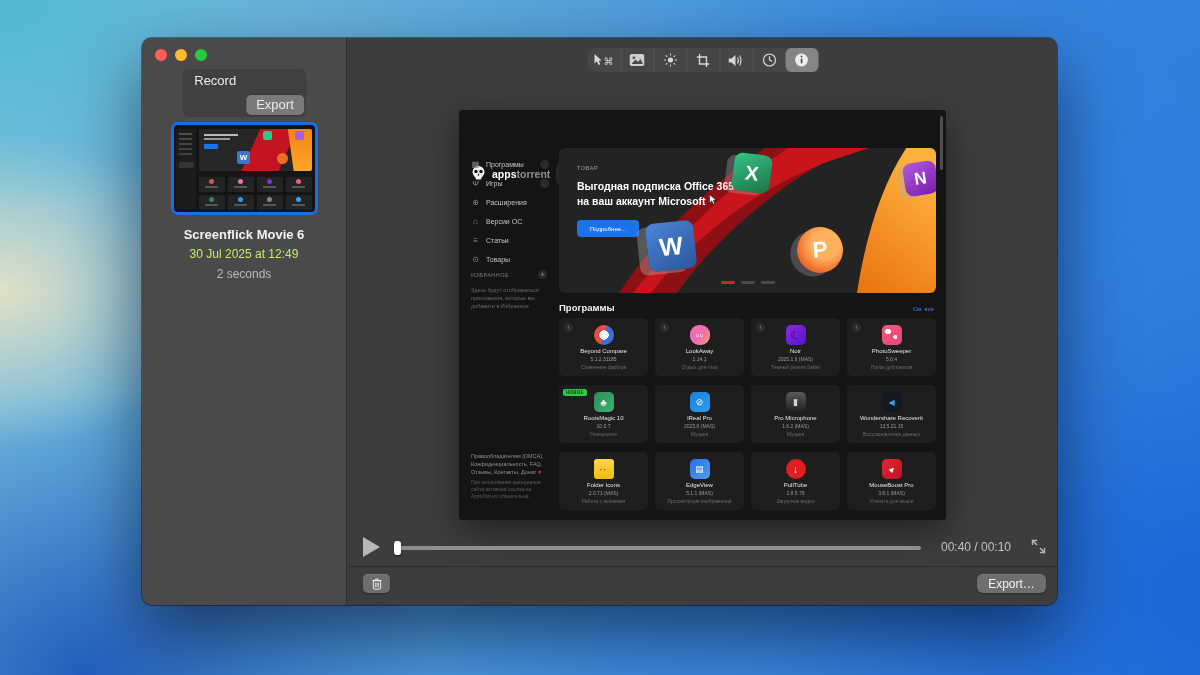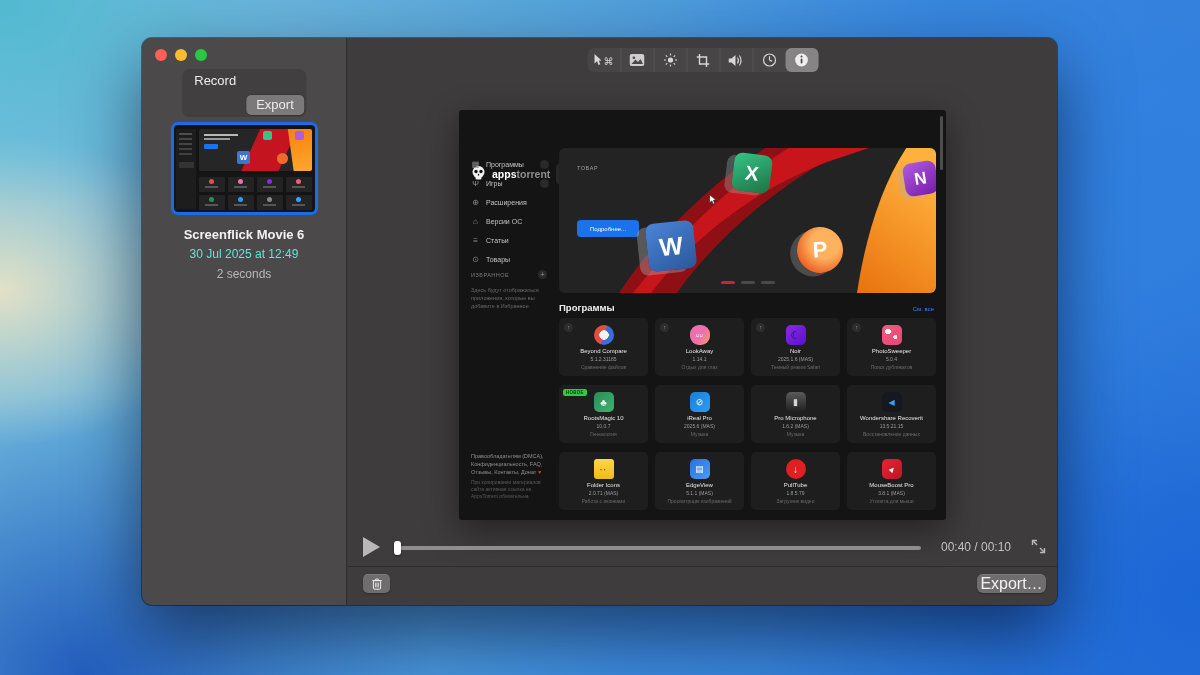--- a/index.html
+++ b/index.html
@@ -22,21 +22,21 @@
   .lights { position:absolute; left:13px; top:11px; display:flex; gap:8px; }
   .light { width:12px; height:12px; border-radius:50%; }
   .seg { position:absolute; top:31px; left:50%; transform:translateX(-50%);
     display:flex; background:#413f3f; border-radius:7px; padding:2px;text-align:right; }
   .seg-btn { font-size:13px; color:#ececec; padding:2px 10px 3px; border-radius:5px; white-space:nowrap; }
   .seg-btn.sel { background:#7b7979; box-shadow:0 0 0 .5px rgba(0,0,0,.25);margin-top:24px; }
   .thumb { position:absolute; left:29px; top:84px; width:147px; height:93px;
     border:3px solid #1a6ce8; border-radius:7px; background:#141414; overflow:hidden; }
   .rec-title { position:absolute; top:189px; width:100%; text-align:center;
     font-size:13px; font-weight:bold; color:#f3f3f3; }
-  .rec-date { position:absolute; top:209px; width:100%; text-align:center; font-size:12px; color:#5eead4; }
+  .rec-date { position:absolute; top:209px; width:100%; text-align:center; font-size:12px; color:#bef264; }
   .rec-dur  { position:absolute; top:229px; width:100%; text-align:center; font-size:12px; color:#bab8b8; }
   
   .mt { position:absolute; background:#222; }
   
   .right { position:absolute; left:206px; top:0; width:709px; height:567px;
     border-radius:0 10px 10px 0; background:#3e3c3c; }
   .toolbar { position:absolute; top:10px; left:50%; transform:translateX(-50%);
     display:flex; background:#474545; border-radius:7px; height:24px; align-items:center; }
   .tb-seg { width:33px; height:24px; display:flex; align-items:center; justify-content:center;
     border-left:1px solid rgba(255,255,255,.08); }
@@ -56,21 +56,21 @@
   .slider-handle { position:absolute; left:0; top:-5px; width:7px; height:14px;
     background:#fff; border-radius:3px; box-shadow:0 1px 2px rgba(0,0,0,.5); }
   .time { position:absolute; left:585px; top:502px; width:86px; text-align:center;
     font-size:12px; color:#c3c1c1; }
   .expand { position:absolute; left:683px; top:501px; }
   .hdivider { position:absolute; left:0; top:528px; width:100%; height:1px; background:#2d2c2c; }
   .btn { position:absolute; background:#6f6d6d; border-radius:5px; color:#f2f2f2;
     display:flex; align-items:center; justify-content:center;
     box-shadow:inset 0 .5px 0 rgba(255,255,255,.18), 0 1px 2px rgba(0,0,0,.3); }
   .trash-btn { left:15px; top:536px; width:27px; height:19px; }
-  .export-btn { right:11px; top:536px; width:69px; height:19px; font-size:16px;border-radius:6px; }
+  .export-btn { right:11px; top:536px; width:69px; height:19px; font-size:12px;border-radius:6px; }
   
   .site { position:relative; width:487px; height:410px; font-family:"Liberation Sans", sans-serif; }
   .s-header { position:absolute; top:0; left:0; width:100%; height:44px;margin-top:42px; }
   .s-logo { position:absolute; left:11px; top:13px; display:flex; align-items:center; gap:5px; }
   .s-logo-text { font-size:10.5px; font-weight:bold; color:#fff; }
   .s-logo-text .dim { color:#8f8f8f; font-weight:bold; }
   .s-search { position:absolute; left:97px; top:11px; width:245px; height:22px;
     background:#272727; border-radius:5px; display:flex; align-items:center; }
   .s-search-ph { font-size:7px; color:#8b8b8b; padding-left:9px; flex:1; }
   .s-flag { position:absolute; left:356px; top:17px; display:flex; gap:3px; align-items:center;
@@ -405,20 +405,24 @@
                 <linearGradient id="og" x1="0" y1="1" x2="0.4" y2="0">
                   <stop offset="0" stop-color="#e8720e"></stop>
                     <stop offset="1" stop-color="#ffb13d"></stop>
                 </linearGradient>
               </defs>
               <path d="M298,145 C306,92 322,36 350,-4 L377,-4 L377,145 Z" fill="url(#og)"></path>
               <path d="M60,145 C100,84 152,36 212,-4 L288,-4 L288,2 C230,30 160,85 118,145 Z" fill="#8e0f14"></path>
               <path d="M92,145 C140,82 205,38 268,14 L322,-4 L236,-4 C176,32 122,84 74,145 Z" fill="#c8141b"></path>
             </svg>
             <div class="b-tag">ТОВАР</div>
+            <div class="b-title">
+              <div>Выгодная подписка Office 365</div>
+              <div>на ваш аккаунт Microsoft</div>
+            </div>
             <div class="b-btn">Подробнее...</div>
             <div class="tile tile-w">W</div>
             <div class="tile tile-x">X</div>
             <div class="tile tile-p">P</div>
             <div class="tile tile-n">N</div>
             <div class="b-cursor">
               <svg width="8" height="11" viewBox="0 0 8 11">
                   <path d="M0.5,0.5 L0.5,9 L2.8,6.9 L4.2,10.2 L5.8,9.5 L4.4,6.3 L7,6.1 Z" fill="#fff" stroke="#222" stroke-width="0.7"></path>
                 </svg>
             </div>

